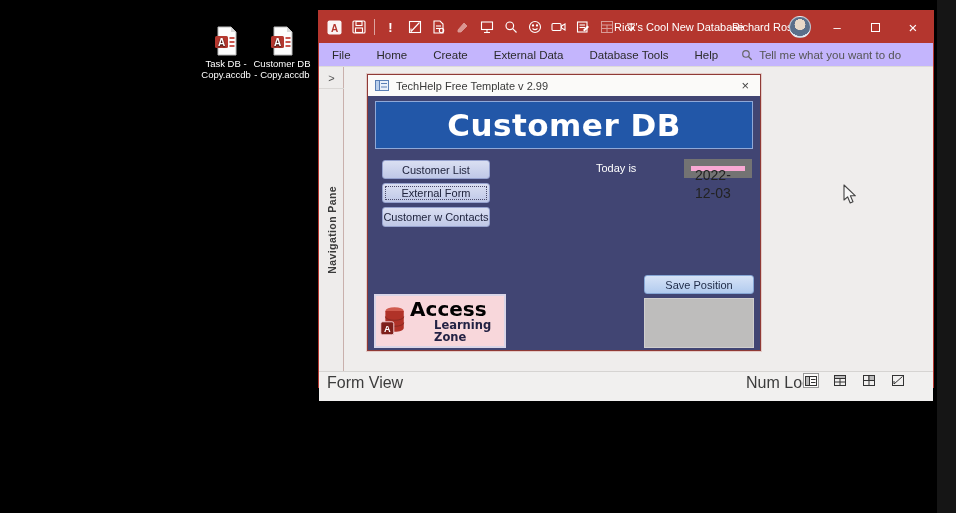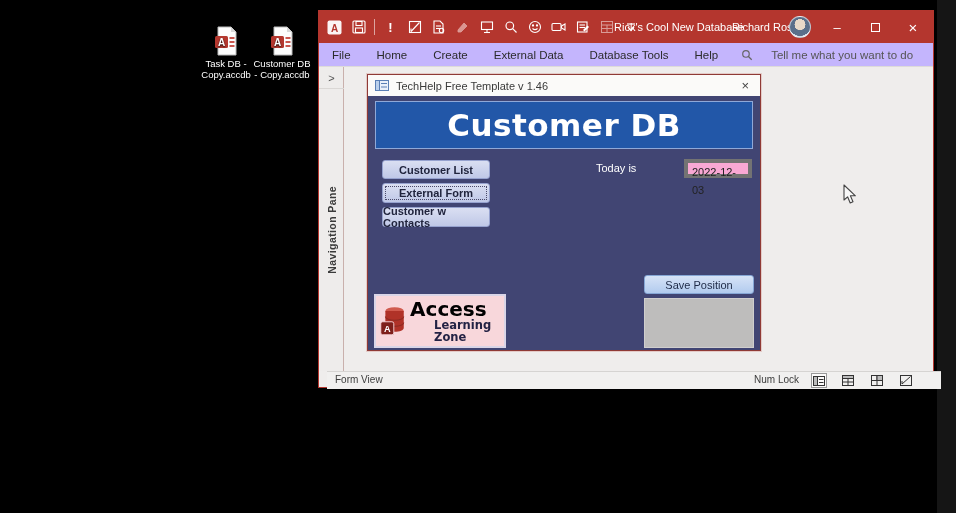--- a/index.html
+++ b/index.html
@@ -32,21 +32,21 @@
     background:radial-gradient(circle at 50% 38%, #e8d9c8 0 34%, #5a6f8a 35% 70%, #cfd8e4 71%);
     border:1px solid rgba(255,255,255,.6); overflow:hidden; }
   .win-ctl { top:0; width:36px; height:32px; display:flex; align-items:center; justify-content:center;
     color:#fff; font-size:13px; }
   #ctl-max-glyph { width:9px; height:9px; border:1px solid #fff; }
 
   
   #ribbon { left:0; top:32px; width:614px; height:24px; background:#c4b5fd;
     border-bottom:1px solid #DDDBD9; display:flex; align-items:center; font-size:11.5px; color:#2b2b2b; }
   .rtab { padding:0 13px; height:24px; line-height:24px; }
-  #tellme { display:flex; align-items:center; gap:18px; color:#555; margin-left:10px;justify-content:flex-end; }
+  #tellme { display:flex; align-items:center; gap:6px; color:#555; margin-left:10px;justify-content:flex-end; }
 
   
   #workarea { left:0; top:56px; width:614px; height:304px; background:#EFEDEC; }
   #navpane { left:0; top:0; width:25px; height:304px; background:#EEECEB;
     border-right:1px solid #C9B0AC; }
   #navpane-chevron { left:0; top:0; width:25px; height:22px; border-bottom:1px solid #DAD7D5;
     display:flex; align-items:center; justify-content:center; color:#555; font-size:11px; }
   #navpane-label { left:0; top:22px; width:25px; height:282px; display:flex;
     align-items:center; justify-content:center; }
   #navpane-label span { writing-mode:vertical-rl; transform:rotate(180deg);
@@ -61,42 +61,42 @@
   #form-close { font-size:13px; color:#444; padding:0 4px; }
   #form-body { left:0; top:21px; width:392px; height:254px; background:#414573; }
 
   #form-header { left:7px; top:5px; width:378px; height:48px; background:#2257A8;
     border:1px solid #8FA8D8; display:flex; align-items:center; justify-content:center; }
   #form-header span { font-family:"DejaVu Sans", sans-serif; font-weight:bold;
     font-size:31px; color:#fff; letter-spacing:.5px; }
 
   .form-btn { left:14px; width:108px; height:20px;
     background:linear-gradient(#DADFF2, #BFC8E7); border:1px solid #96A2CF; border-radius:3px;
-    font-size:11px; color:#20243d; display:flex; align-items:center; justify-content:center;font-weight:bold; }
+    font-size:11px; color:#20243d; display:flex; align-items:center; justify-content:center; }
   .form-btn.focused { outline:1px dotted #4a4a6a; outline-offset:-4px; }
 
   #today-label { left:228px; top:66px; width:80px; text-align:left; font-size:11px; color:#fff; }
   #today-box { left:316px; top:63px; width:68px; height:19px; background:#f9a8d4;
-    border:4px solid #737373; font-size:11px; color:#222; line-height:18px; padding-left:4px; }
+    border:7px solid #737373; font-size:14px; color:#222; line-height:18px; padding-left:4px; }
 
   #save-btn { left:276px; top:179px; width:110px; height:19px;
     background:linear-gradient(#D6E3F7, #B2CBEE); border:1px solid #86A7D6; border-radius:3px;
     font-size:11px; color:#1e2a46; display:flex; align-items:center; justify-content:center; }
   #gray-box { left:276px; top:202px; width:110px; height:50px; background:#BEBDBC;
     border:1px solid #CFCECD; }
 
   #logo { left:6px; top:198px; width:132px; height:54px; background:#F8D7DB;
     border:2px solid #D9D5E7; display:flex; align-items:center; padding:2px 4px; gap:4px; }
   #logo-text { line-height:1; }
   #logo-line1 { font-family:"DejaVu Sans", sans-serif; font-weight:bold; font-size:20px; color:#000000; }
   #logo-line2 { font-family:"DejaVu Sans", sans-serif; font-weight:bold; font-size:11.5px; color:#232244; margin-top:1px;margin-left:24px; }
 
   
-  #statusbar { left:8px; top:360px; width:614px; height:18px; background:#F1F0EF;
-    border-top:1px solid #D6D4D2; font-size:10px; color:#3c3c3c; }
+  #statusbar { left:0; top:360px; width:614px; height:30px; background:#F1F0EF;
+    border-top:1px solid #D6D4D2; font-size:16px; color:#3c3c3c; }
   #status-left { left:8px; top:2px; }
   #status-numlock { left:427px; top:2px; }
   .view-btn { top:1px; width:16px; height:15px; display:flex; align-items:center; justify-content:center; }
   .view-btn.active { border:1px solid #999; background:#FCFBFA; }
 
   #cursor { left:843px; top:184px; }
 </style>
 </head>
 <body>
 
@@ -265,21 +265,21 @@
       </div>
 
       <div id="form-window" class="abs">
         <div id="form-titlebar" class="abs">
           <svg width="14" height="11" viewBox="0 0 14 11">
             <rect x="0.5" y="0.5" width="13" height="10" fill="#EAF0FA" stroke="#5B7FB5"></rect>
             <rect x="0.5" y="0.5" width="4" height="10" fill="#BBD0EC" stroke="#5B7FB5"></rect>
             <line x1="6" y1="3.5" x2="12" y2="3.5" stroke="#5B7FB5"></line>
             <line x1="6" y1="7" x2="12" y2="7" stroke="#5B7FB5"></line>
           </svg>
-          <span id="form-title">TechHelp Free Template v 1.46</span>
+          <span id="form-title">TechHelp Free Template v 2.99</span>
           <span id="form-close">
             <span>×</span>
           </span>
         </div>
 
         <div id="form-body" class="abs">
           <div id="form-header" class="abs">
             <span>Customer DB</span>
           </div>
 

